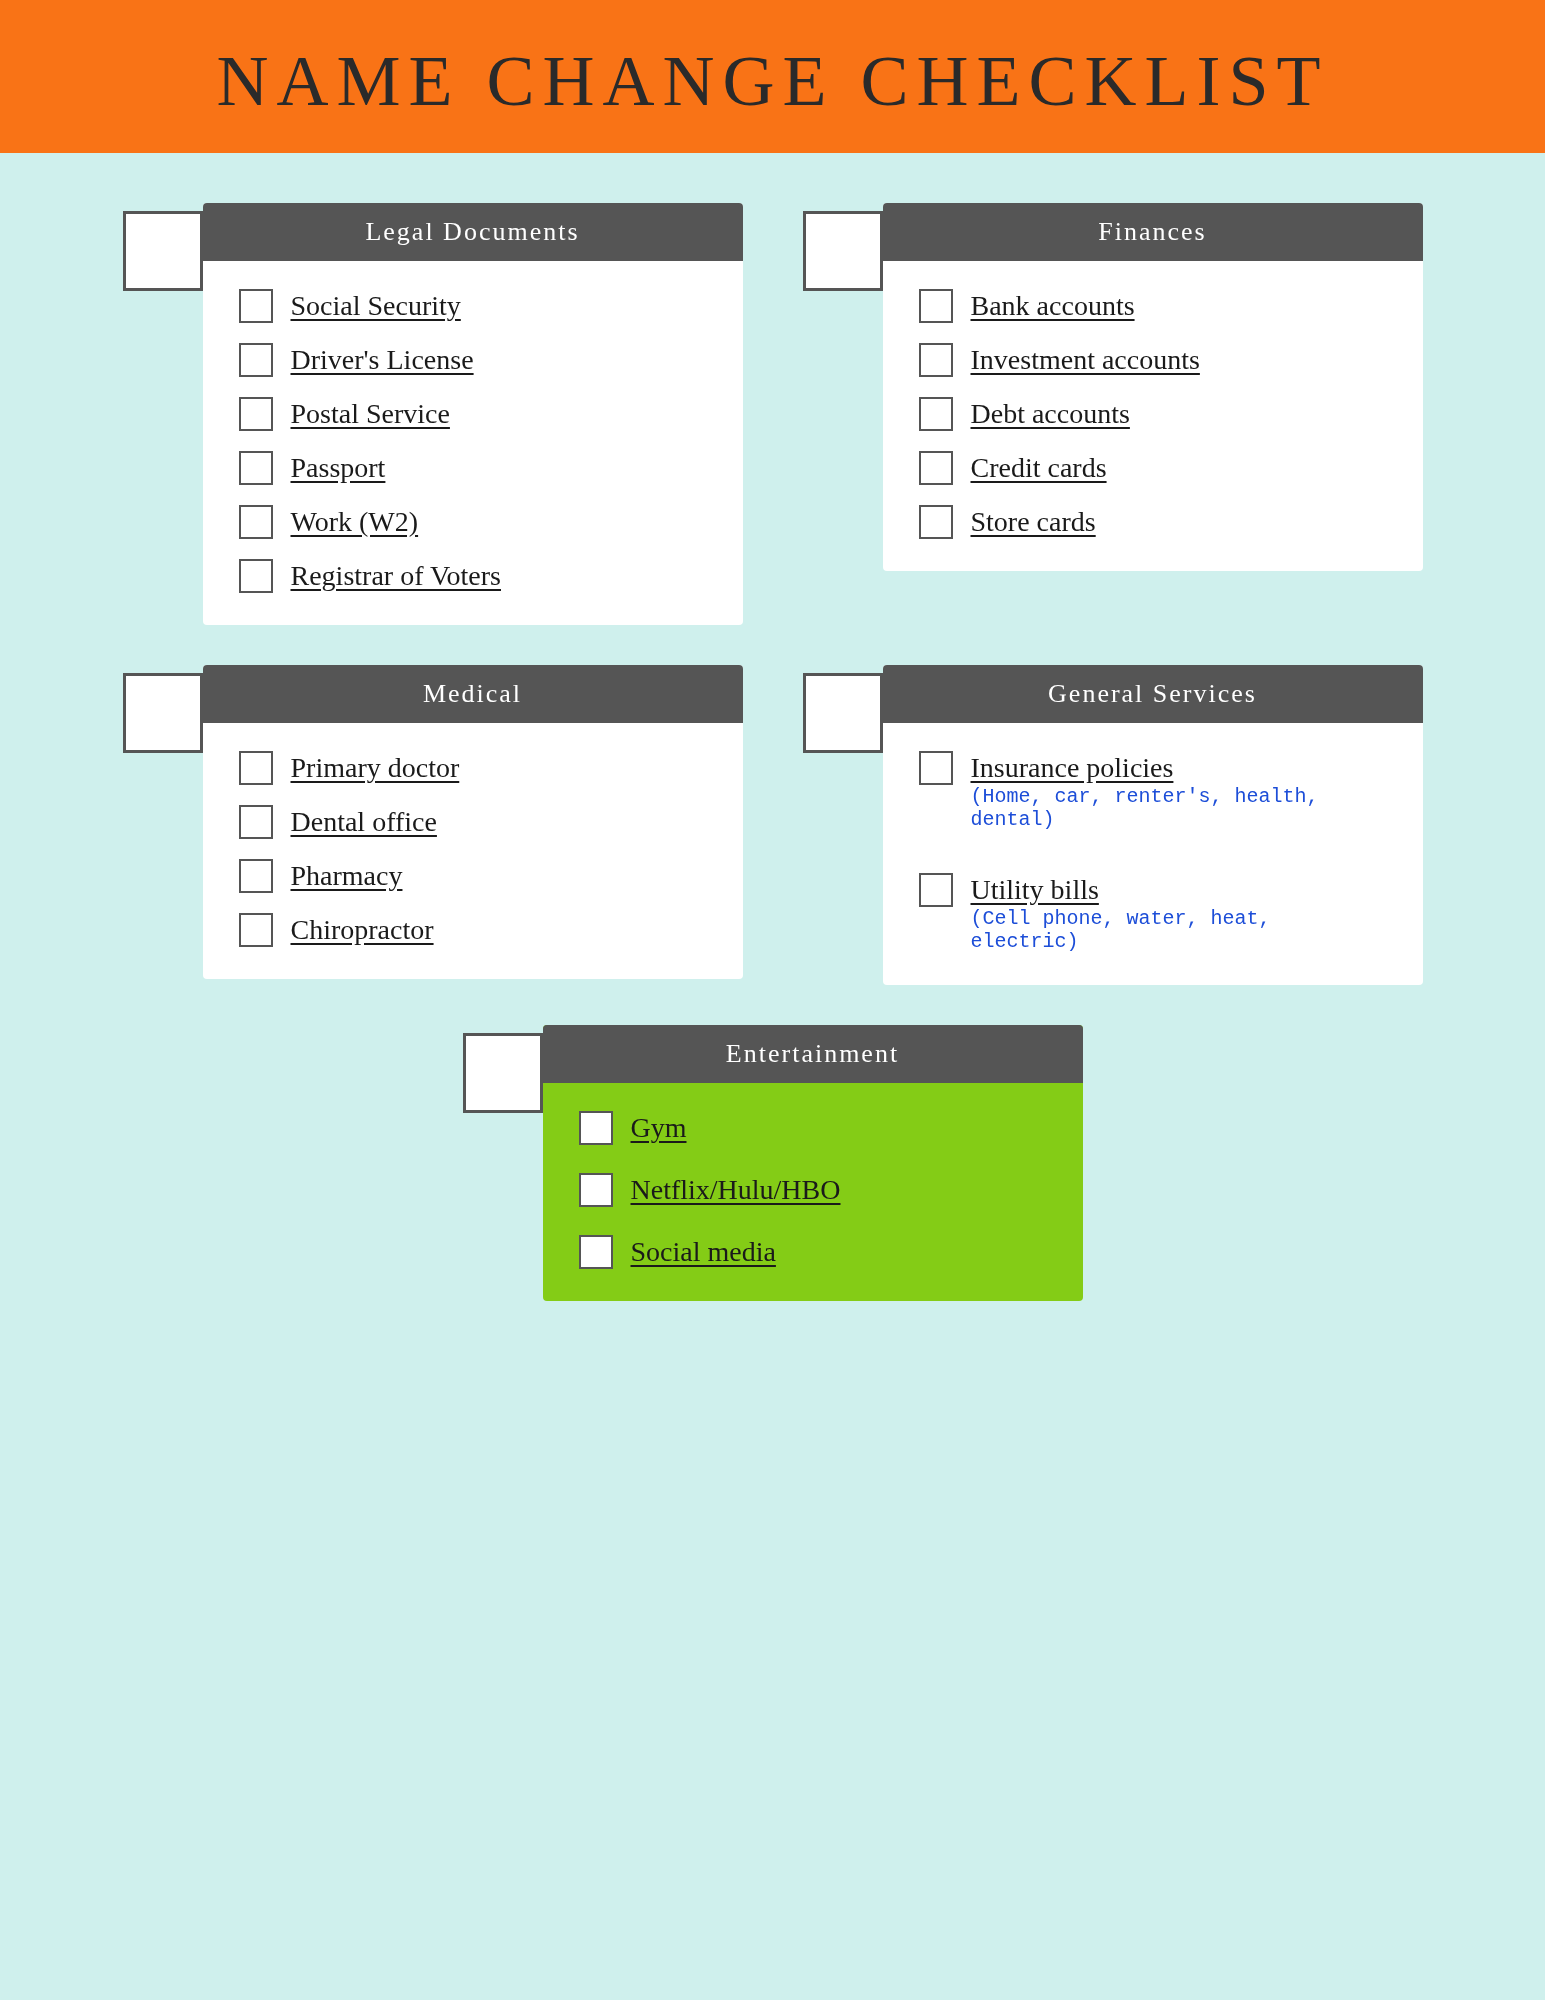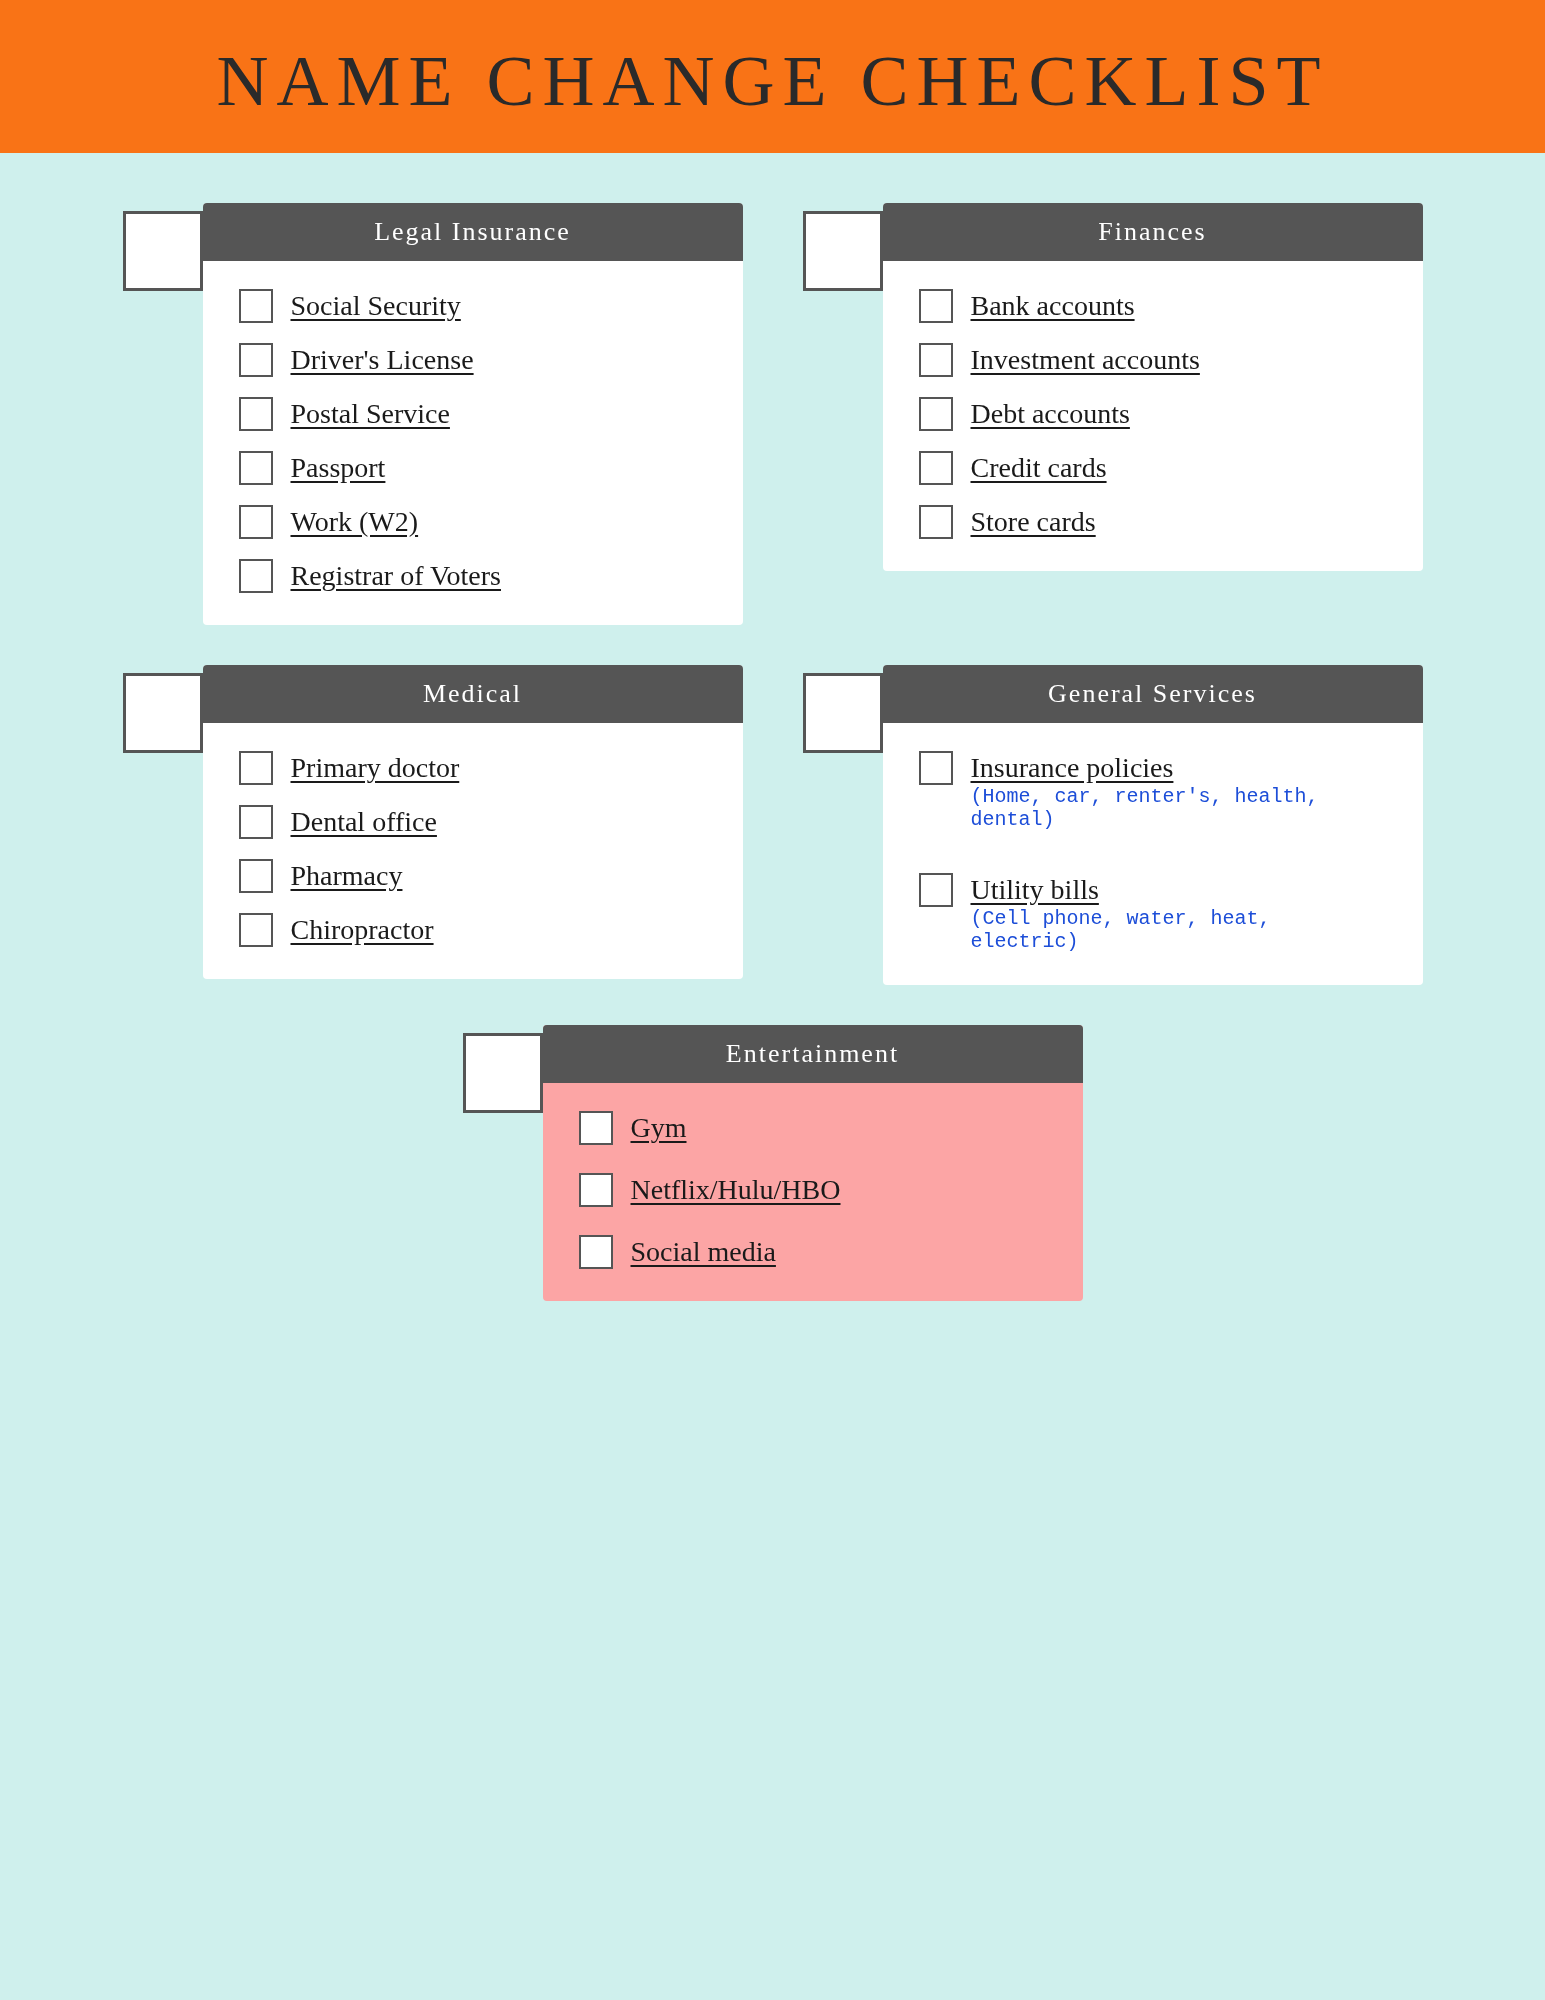--- a/index.html
+++ b/index.html
@@ -125,41 +125,41 @@
     }
 
     .entertainment-wrapper {
       display: flex;
       flex-direction: row;
       align-items: flex-start;
       gap: 0;
     }
 
     .entertainment-card {
-      background: #fca5a5;
+      background: #84cc16;
       border-radius: 4px;
       overflow: hidden;
       width: 540px;
     }
   </style>
 </head>
 <body>
 
 <div class="header-bar">
   <h1 class="page-title">NAME CHANGE CHECKLIST</h1>
 </div>
 
 <div class="main-content">
 
   <div class="row">
 
     <div class="section-wrapper">
       <div class="section-checkbox-outer"></div>
       <div class="section-card">
-        <div class="section-header">Legal Insurance</div>
+        <div class="section-header">Legal Documents</div>
         <div class="section-body">
           <div class="checklist-item">
             <div class="item-checkbox"></div>
             <span class="item-label">Social Security</span>
           </div>
           <div class="checklist-item">
             <div class="item-checkbox"></div>
             <span class="item-label">Driver's License</span>
           </div>
           <div class="checklist-item">

